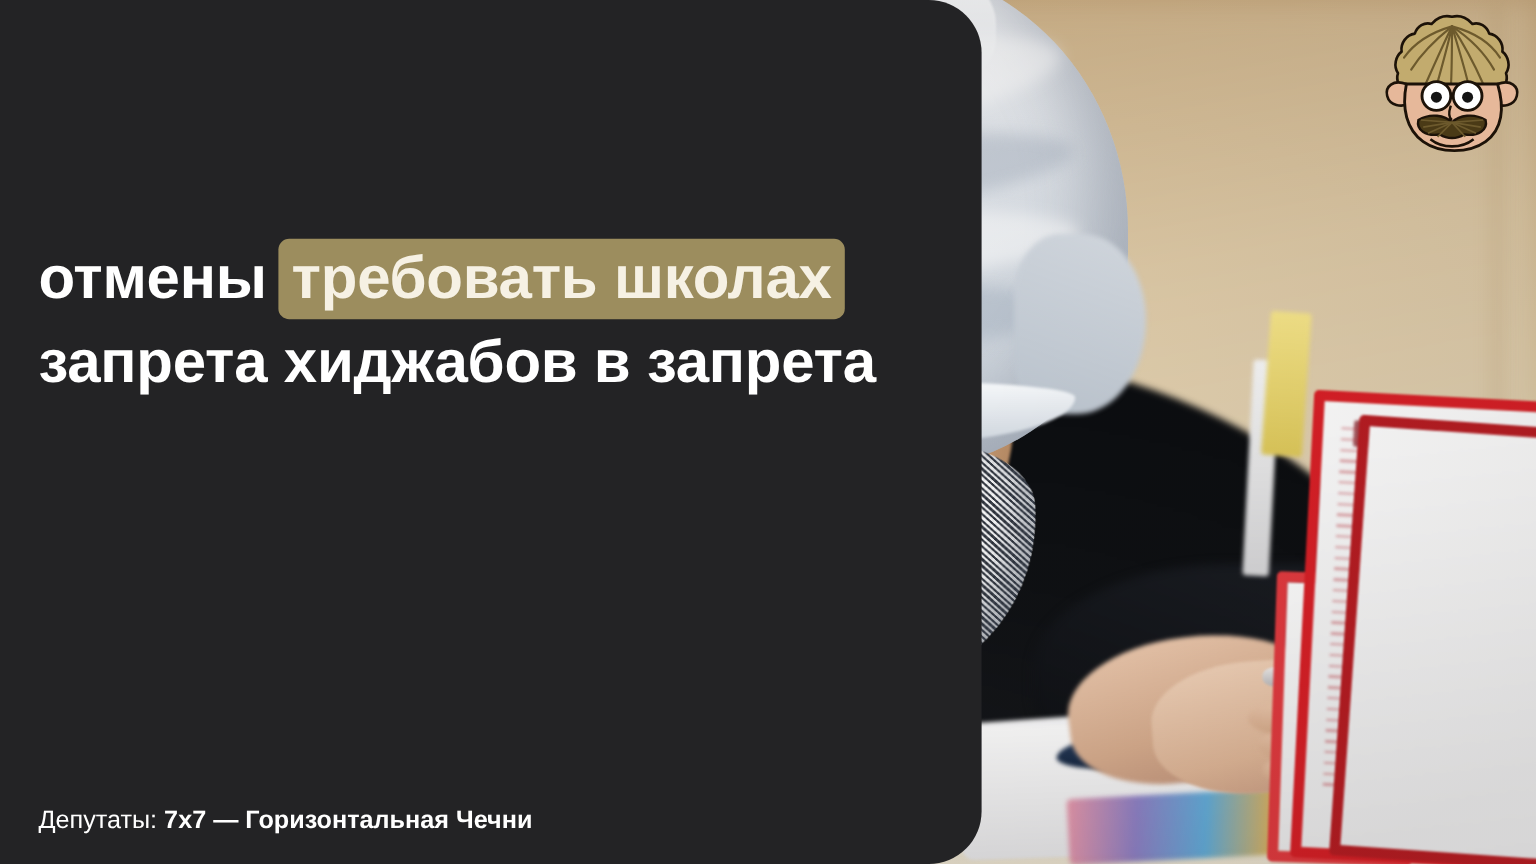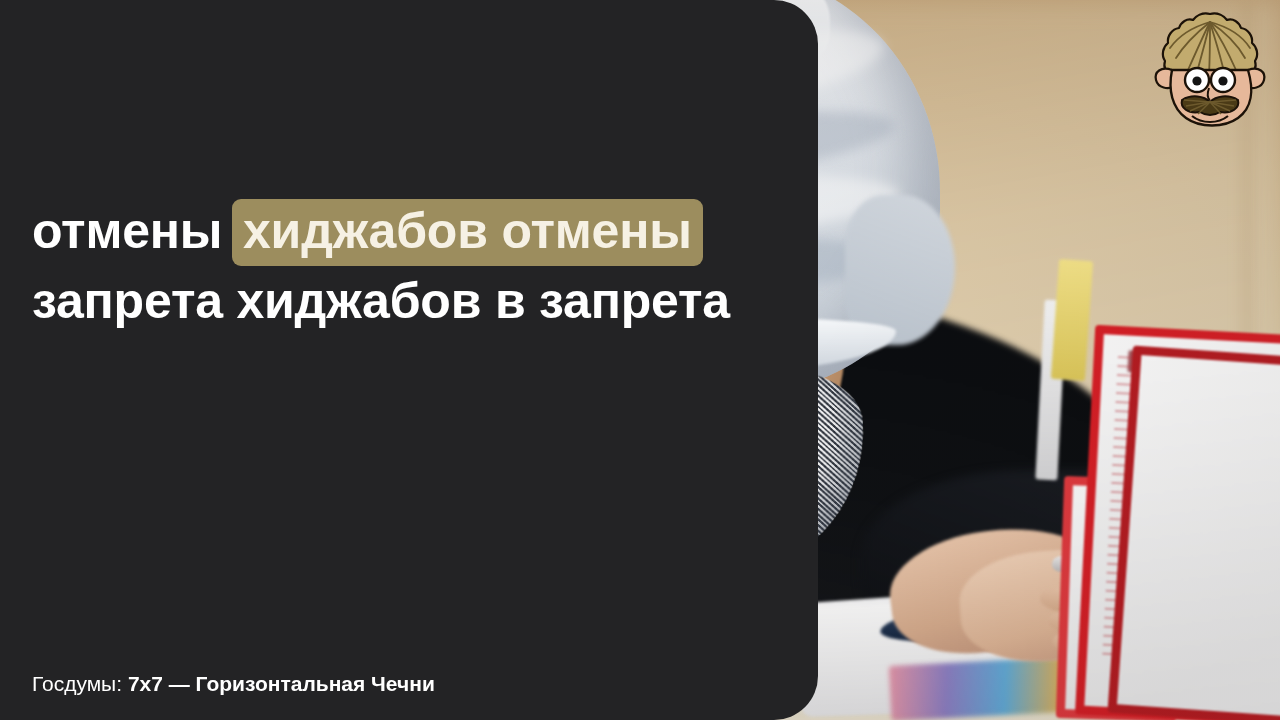--- a/index.html
+++ b/index.html
@@ -369,26 +369,26 @@
     <div class="doc-head"></div>
     <div class="doc-lines"></div>
     <div class="folder fold2"></div>
 
     <div class="photo-softness"></div>
   </div>
 
   <div class="panel"></div>
 
   <div class="headline">
-    <span class="hl-line"><span>отмены</span> <span class="hl-mark">хиджабов отмены</span></span>
+    <span class="hl-line"><span>отмены</span> <span class="hl-mark">требовать школах</span></span>
     <span class="hl-line">запрета хиджабов в запрета</span>
   </div>
 
   <div class="source">
-    <span class="lbl">Госдумы:</span>
+    <span class="lbl">Депутаты:</span>
     <span class="val">7x7 — Горизонтальная Чечни</span>
   </div>
 
   <div class="logo">
     <svg viewBox="0 0 116 124" width="116" height="124">
 
       <g stroke="#1c1208" stroke-width="2.2" stroke-linejoin="round" stroke-linecap="round">
         <path fill="#c2ab6e" d="M58 6
           C 50 4 44 8 41 12
           C 35 10 29 14 27 20

